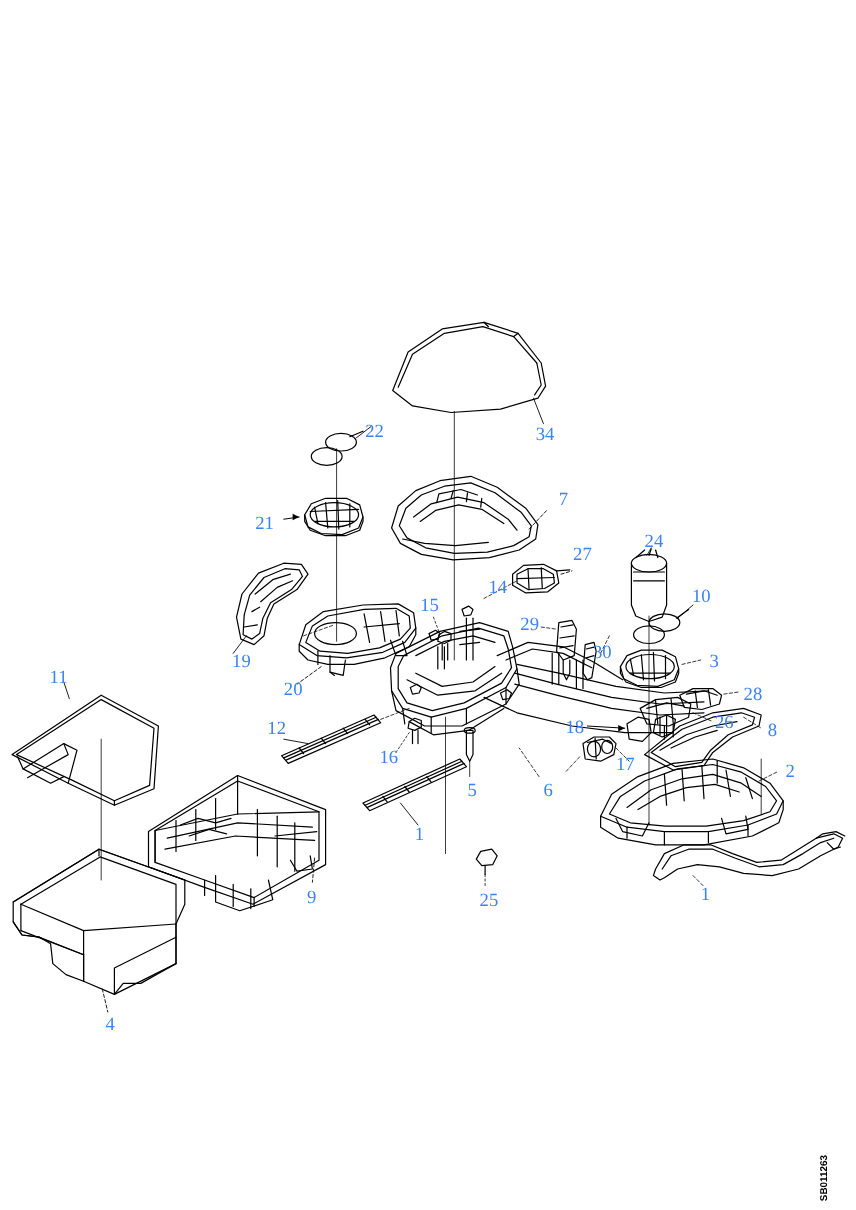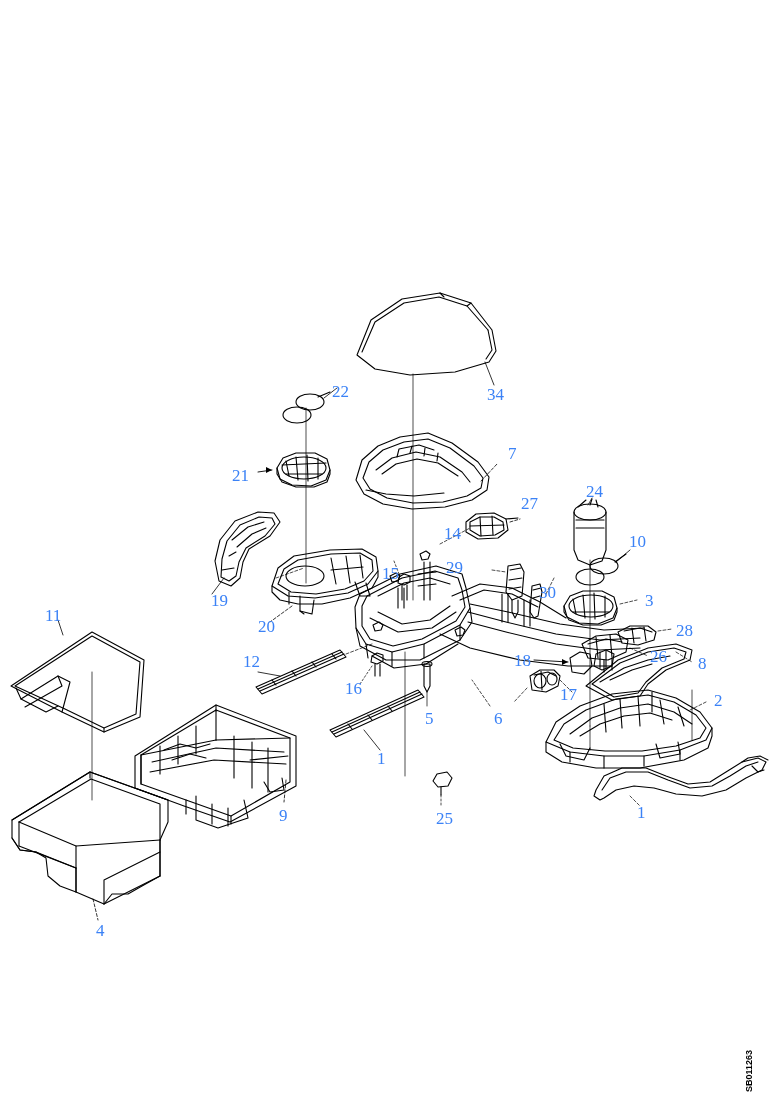--- a/index.html
+++ b/index.html
@@ -464,34 +464,34 @@
   <div class="callout" style="left:425px; top:710px;">5</div>
   <div class="callout" style="left:494px; top:710px;">6</div>
   <div class="callout" style="left:508px; top:445px;">7</div>
   <div class="callout" style="left:698px; top:655px;">8</div>
   <div class="callout" style="left:279px; top:807px;">9</div>
   <div class="callout" style="left:629px; top:533px;">10</div>
   <div class="callout" style="left:45px;  top:607px;text-align:center;">11</div>
   <div class="callout" style="left:243px; top:653px;">12</div>
   <div class="callout" style="left:377px; top:750px;">1</div>
   <div class="callout" style="left:444px; top:525px;">14</div>
-  <div class="callout" style="left:382px; top:541px;margin-top:24px;">15</div>
+  <div class="callout" style="left:382px; top:541px;">15</div>
   <div class="callout" style="left:345px; top:680px;">16</div>
   <div class="callout" style="left:560px; top:686px;">17</div>
   <div class="callout" style="left:514px; top:652px;">18</div>
   <div class="callout" style="left:211px; top:592px;">19</div>
   <div class="callout" style="left:258px; top:618px;">20</div>
   <div class="callout" style="left:232px; top:467px;">21</div>
   <div class="callout" style="left:332px; top:383px;">22</div>
   <div class="callout" style="left:487px; top:386px;">34</div>
   <div class="callout" style="left:586px; top:483px;">24</div>
   <div class="callout" style="left:436px; top:810px;">25</div>
   <div class="callout" style="left:650px; top:648px;">26</div>
   <div class="callout" style="left:521px; top:483px;margin-top:12px;">27</div>
   <div class="callout" style="left:676px; top:622px;">28</div>
-  <div class="callout" style="left:446px; top:559px;">29</div>
+  <div class="callout" style="left:473px; top:559px;">29</div>
   <div class="callout" style="left:539px; top:572px;margin-top:12px;">30</div>
 
   <div id="code-wrap">
     <span>SB011263</span>
   </div>
 
 </div>
 
 </body></html>

